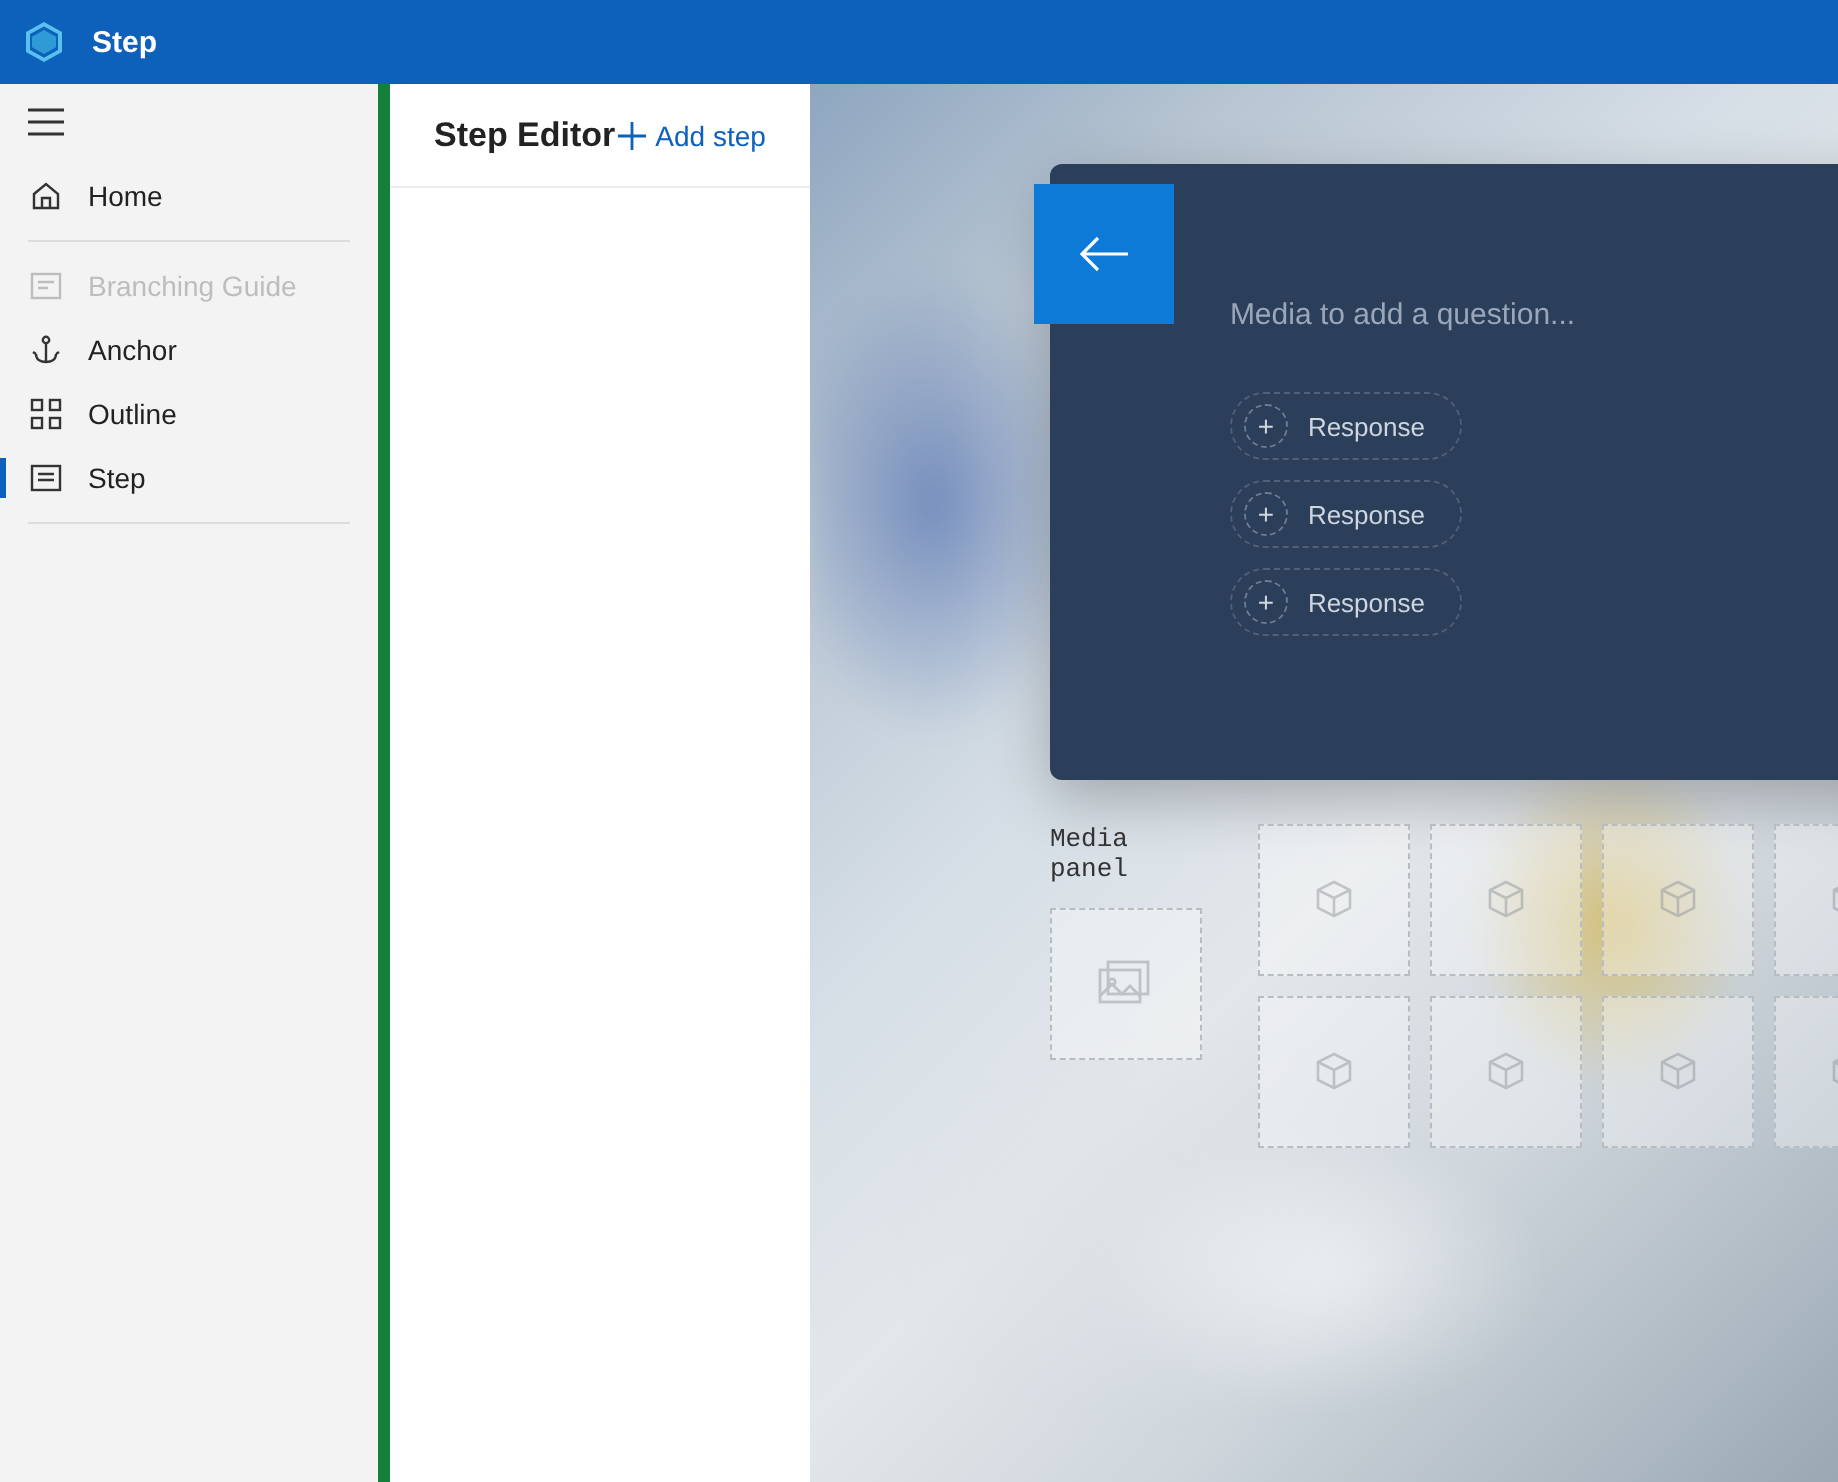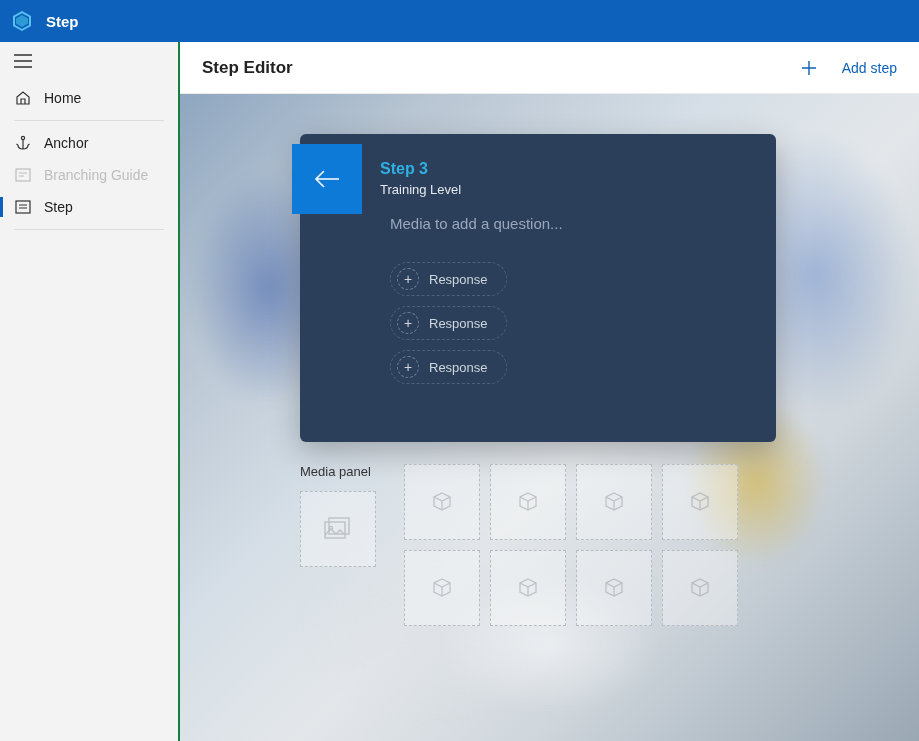--- a/index.html
+++ b/index.html
@@ -20,23 +20,23 @@
     }
     .titlebar .logo {
       width: 24px; height: 24px;
       display:flex;align-items:center;justify-content:center;
     }
     .titlebar .title {
       color: #fff; font-size: 15px; font-weight: 600;
     }
     .shell { display:flex; height: calc(741px - 42px); }
     .sidebar {
-      width: 180px;
+      width: 195px;
       background: #f3f3f3;
-      border-right: 2px solid #15803d;
+      border-right: 6px solid #15803d;
       padding-top: 12px;
     }
     .hamburger {
       padding: 0 14px 14px;
     }
     .hamburger svg { display:block; }
     .nav { display:flex; flex-direction:column; }
     .nav-item {
       display:flex; align-items:center;
       gap:12px;
@@ -48,34 +48,34 @@
     }
     .nav-item.disabled { color:#bdbdbd; cursor:default; }
     .nav-item .icon { width:18px; display:flex; justify-content:center; }
     .nav-item.selected::before {
       content:""; position:absolute; left:0; top:6px; bottom:6px; width:3px; background:#0e61ba;
     }
     .nav-divider {
       height:1px; background:#dcdcdc; margin: 6px 14px;
     }
     .content {
-      flex:1; background:#fff; display:flex; flex-direction:column;
+      flex:1; background:#fff; display:flex; 
       position:relative;
     }
     .toolbar {
       height: 52px;
       display:flex; align-items:center; justify-content:space-between;
       padding: 0 22px;
       border-bottom: 1px solid #ececec;
       background:#fff;
       z-index:3;
     }
     .toolbar h1 { font-size:17px; font-weight:600; color:#222; }
     .add-step {
-      display:flex; align-items:center; gap:25px;
+      display:flex; align-items:center; gap:4px;
       color:#0e61ba; font-size:14px; cursor:pointer;
     }
     .canvas {
       flex:1; position:relative; overflow:hidden;
       background: linear-gradient(135deg,#8ea6c0 0%, #b8c5d2 18%, #d5dee6 38%, #e3e7ea 55%, #cfd6dc 72%, #9aa8b4 100%);
     }
     .canvas::before { 
       content:""; position:absolute; inset:0;
       background:
         radial-gradient(120px 180px at 12% 30%, rgba(30,70,160,.45), transparent 65%),
@@ -126,21 +126,21 @@
       width:fit-content;
       cursor:pointer;
     }
     .plus-circ {
       width:22px; height:22px; border:1px dashed #6b7c93; border-radius:50%;
       display:flex; align-items:center; justify-content:center;
       color:#cfd6de; font-size:14px;
     }
     .panels {
       position:absolute; left:120px; top:370px; right:24px;
-      display:flex; gap:28px;
+      display:flex; gap:28px;font-family:Liberation Mono, monospace;
     }
     .panel-label { font-size:13px; color:#333; margin-bottom:12px; }
     .slot {
       width:76px; height:76px;
       border: 1px dashed #b8bdc2;
       background: rgba(255,255,255,.35);
       display:flex; align-items:center; justify-content:center;
     }
     .slot svg { opacity:.45; }
     .parts-grid {
@@ -173,37 +173,48 @@
       <div class="nav-item">
         <span class="icon">
           <svg width="16" height="16" viewBox="0 0 16 16" fill="none" stroke="#333" stroke-width="1.2">
               <path d="M2 7l6-5 6 5v7H2z"></path>
               <path d="M6 14V9h4v5"></path>
             </svg>
         </span>
         <span>Home</span>
       </div>
       <div class="nav-divider"></div>
+      <div class="nav-item disabled">
+        <span class="icon">
+          <svg width="16" height="16" viewBox="0 0 16 16" fill="none" stroke="#bdbdbd" stroke-width="1.2">
+              <rect x="1" y="2" width="14" height="12"></rect>
+              <path d="M4 6h8M4 9h5"></path>
+            </svg>
+        </span>
+        <span>Branching Guide</span>
+      </div>
       <div class="nav-item">
         <span class="icon">
           <svg width="16" height="16" viewBox="0 0 16 16" fill="none" stroke="#333" stroke-width="1.2">
               <circle cx="8" cy="3" r="1.6"></circle>
               <path d="M8 4.6V14M3 10c0 3 2.5 4 5 4s5-1 5-4M3 10l-1.5-1M13 10l1.5-1"></path>
             </svg>
         </span>
         <span>Anchor</span>
       </div>
-      <div class="nav-item disabled">
-        <span class="icon">
-          <svg width="16" height="16" viewBox="0 0 16 16" fill="none" stroke="#bdbdbd" stroke-width="1.2">
-              <rect x="1" y="2" width="14" height="12"></rect>
-              <path d="M4 6h8M4 9h5"></path>
-            </svg>
-        </span>
-        <span>Branching Guide</span>
+      <div class="nav-item">
+        <span class="icon">
+          <svg width="16" height="16" viewBox="0 0 16 16" fill="none" stroke="#333" stroke-width="1.2">
+              <rect x="1" y="1" width="5" height="5"></rect>
+              <rect x="10" y="1" width="5" height="5"></rect>
+              <rect x="1" y="10" width="5" height="5"></rect>
+              <rect x="10" y="10" width="5" height="5"></rect>
+            </svg>
+        </span>
+        <span>Outline</span>
       </div>
       <div class="nav-item selected">
         <span class="icon">
           <svg width="16" height="16" viewBox="0 0 16 16" fill="none" stroke="#333" stroke-width="1.2">
               <rect x="1" y="2" width="14" height="12"></rect>
               <path d="M4 6h8M4 9h8"></path>
             </svg>
         </span>
         <span>Step</span>
       </div>
@@ -233,24 +244,20 @@
       <section class="card">
         <div class="card-header">
           <span class="list-icon" style="margin-left:-70px;margin-right:28px;margin-top:4px;">
             <svg width="16" height="14" viewBox="0 0 16 14">
                 <path stroke="#cfd6de" stroke-width="1.4" d="M5 2h11M5 7h11M5 12h11"></path>
                 <circle cx="1.5" cy="2" r="1.2" fill="#cfd6de"></circle>
                 <circle cx="1.5" cy="7" r="1.2" fill="#cfd6de"></circle>
                 <circle cx="1.5" cy="12" r="1.2" fill="#cfd6de"></circle>
               </svg>
           </span>
-          <div>
-            <div class="step-title">Step 3</div>
-            <div class="step-sub">Training Level</div>
-          </div>
         </div>
         <div class="question-ph">Media to add a question...</div>
         <div class="responses">
           <div class="pill">
             <span class="plus-circ">+</span>
             <span>Response</span>
           </div>
           <div class="pill">
             <span class="plus-circ">+</span>
             <span>Response</span>

